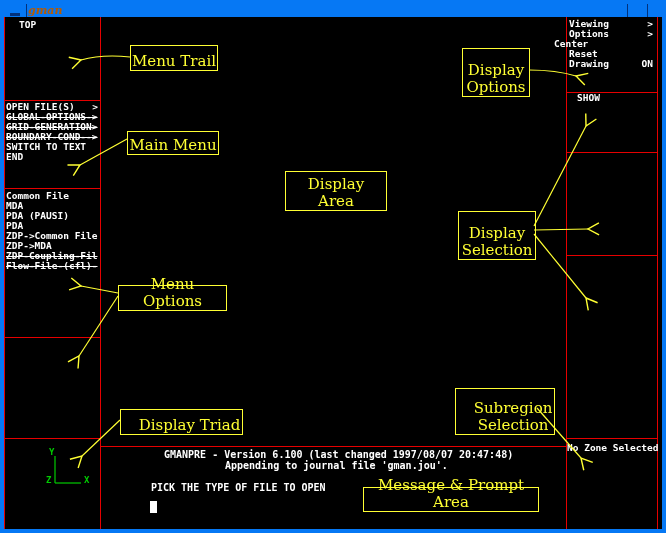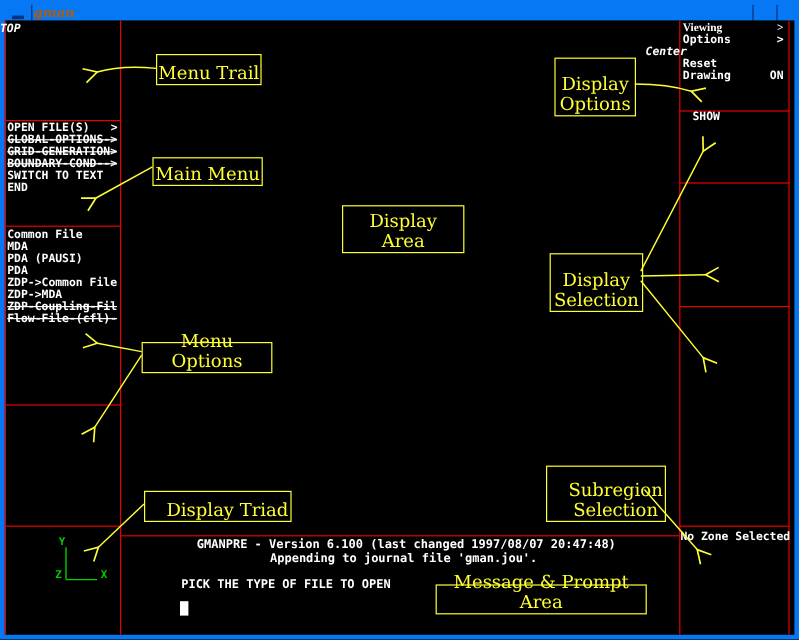--- a/index.html
+++ b/index.html
@@ -55,29 +55,29 @@
   <div class="hline" style="left:4px;top:100px;width:97px;"></div>
   <div class="hline" style="left:4px;top:188px;width:97px;"></div>
   <div class="hline" style="left:4px;top:337px;width:97px;"></div>
   <div class="hline" style="left:4px;top:438px;width:97px;"></div>
   <div class="hline" style="left:566px;top:92px;width:92px;"></div>
   <div class="hline" style="left:566px;top:152px;width:92px;"></div>
   <div class="hline" style="left:566px;top:255px;width:92px;"></div>
   <div class="hline" style="left:566px;top:438px;width:92px;"></div>
   <div class="hline" style="left:100px;top:446px;width:466px;"></div>
 
-  <div class="wtext" style="left:0;top:20px;font-style:italic;">TOP</div>
+  <div class="wtext" style="left:19px;top:20px;">TOP</div>
 
-  <div class="row" style="left:569px;top:19px;width:84px;font-family:Liberation Serif, serif;">
+  <div class="row" style="left:569px;top:19px;width:84px;">
     <span>Viewing</span><span>&gt;</span>
   </div>
   <div class="row" style="left:569px;top:29px;width:84px;">
     <span>Options</span><span>&gt;</span>
   </div>
-  <div class="row" style="left:538px;top:39px;width:84px;font-style:italic;">
+  <div class="row" style="left:554px;top:39px;width:84px;">
     <span>Center</span><span></span>
   </div>
   <div class="row" style="left:569px;top:49px;width:84px;">
     <span>Reset</span><span></span>
   </div>
   <div class="row" style="left:569px;top:59px;width:84px;">
     <span>Drawing</span><span>ON</span>
   </div>
 
   <div class="wtext" style="left:577px;top:93px;">SHOW</div>

